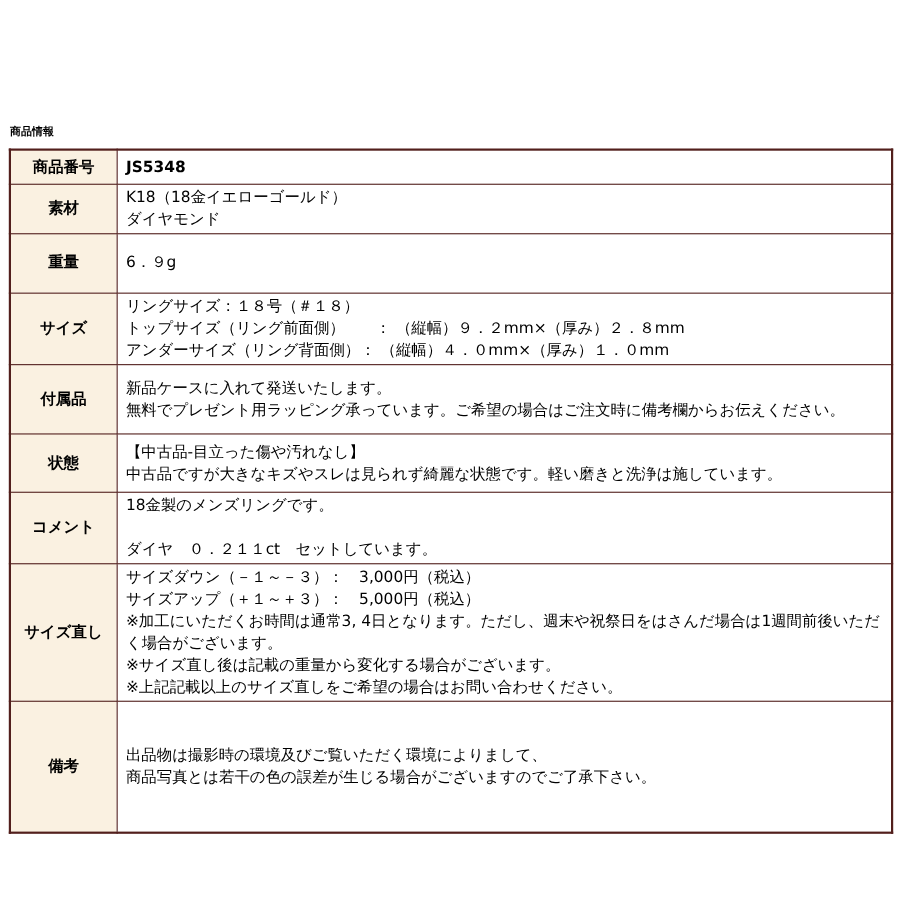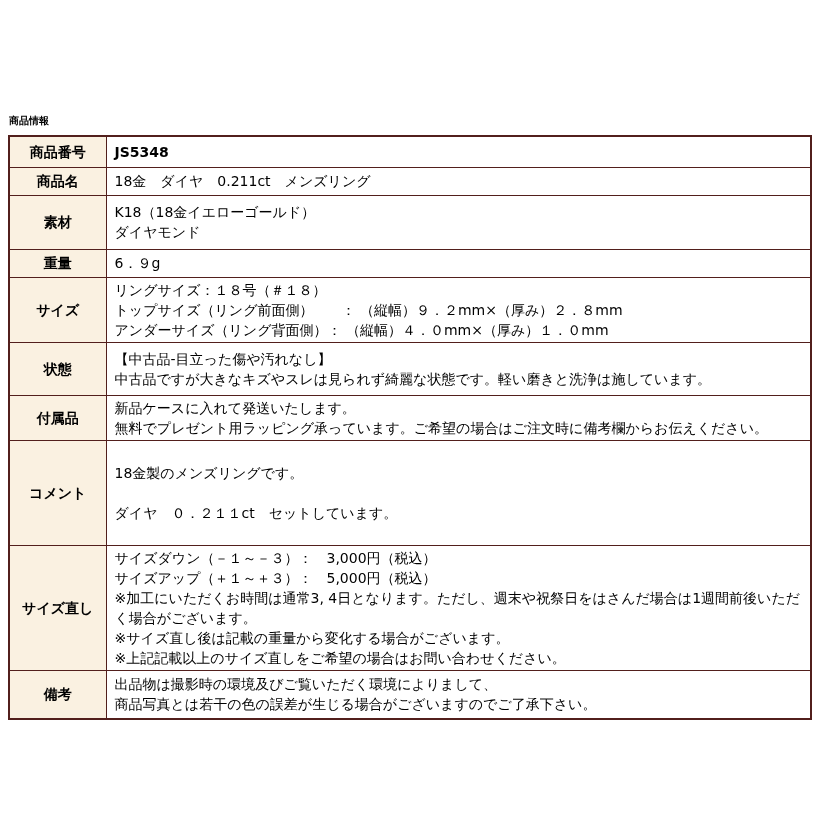--- a/index.html
+++ b/index.html
@@ -83,47 +83,43 @@
     <colgroup>
       <col class="label-col">
       <col class="value-col">
     </colgroup>
     <tbody>
         <tr>
           <th>商品番号</th>
           <td class="bold">JS5348</td>
         </tr>
         <tr>
-          <th>商品名</th>
-          <td>18金　ダイヤ　0.211ct　メンズリング</td>
-        </tr>
-        <tr>
           <th>素材</th>
           <td>K18（18金イエローゴールド）
 ダイヤモンド</td>
         </tr>
         <tr>
           <th>重量</th>
           <td>6．９g</td>
         </tr>
         <tr>
           <th>サイズ</th>
           <td>リングサイズ：１８号（＃１８）
 トップサイズ（リング前面側）　　： （縦幅）９．２mm×（厚み）２．８mm
 アンダーサイズ（リング背面側）： （縦幅）４．０mm×（厚み）１．０mm</td>
         </tr>
         <tr>
+          <th>付属品</th>
+          <td>新品ケースに入れて発送いたします。
+無料でプレゼント用ラッピング承っています。ご希望の場合はご注文時に備考欄からお伝えください。</td>
+        </tr>
+        <tr>
           <th>状態</th>
           <td>【中古品-目立った傷や汚れなし】
 中古品ですが大きなキズやスレは見られず綺麗な状態です。軽い磨きと洗浄は施しています。</td>
-        </tr>
-        <tr>
-          <th>付属品</th>
-          <td>新品ケースに入れて発送いたします。
-無料でプレゼント用ラッピング承っています。ご希望の場合はご注文時に備考欄からお伝えください。</td>
         </tr>
         <tr>
           <th>コメント</th>
           <td>18金製のメンズリングです。
 
 ダイヤ　０．２１１ct　セットしています。</td>
         </tr>
         <tr>
           <th>サイズ直し</th>
           <td>サイズダウン（－１～－３）：　3,000円（税込）

